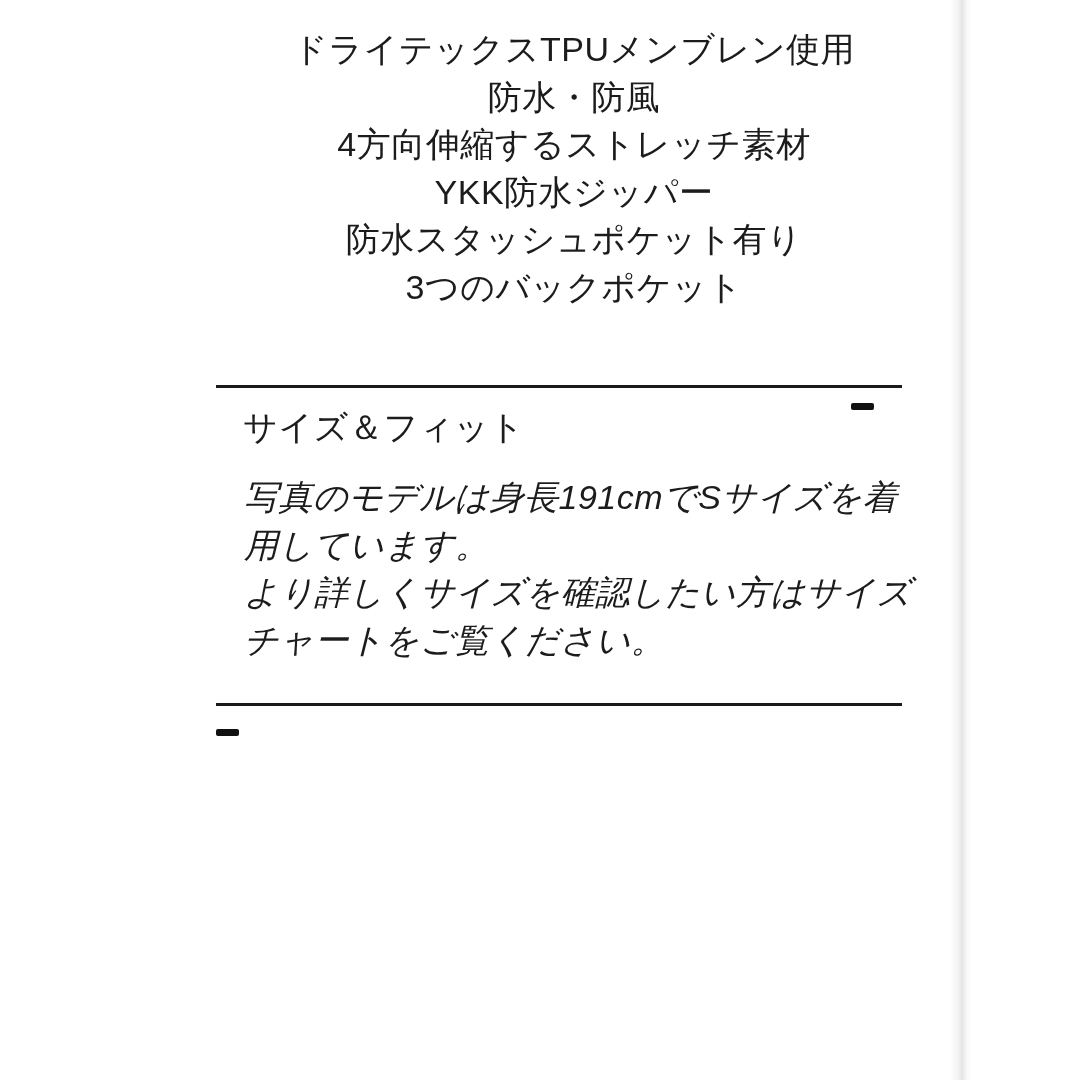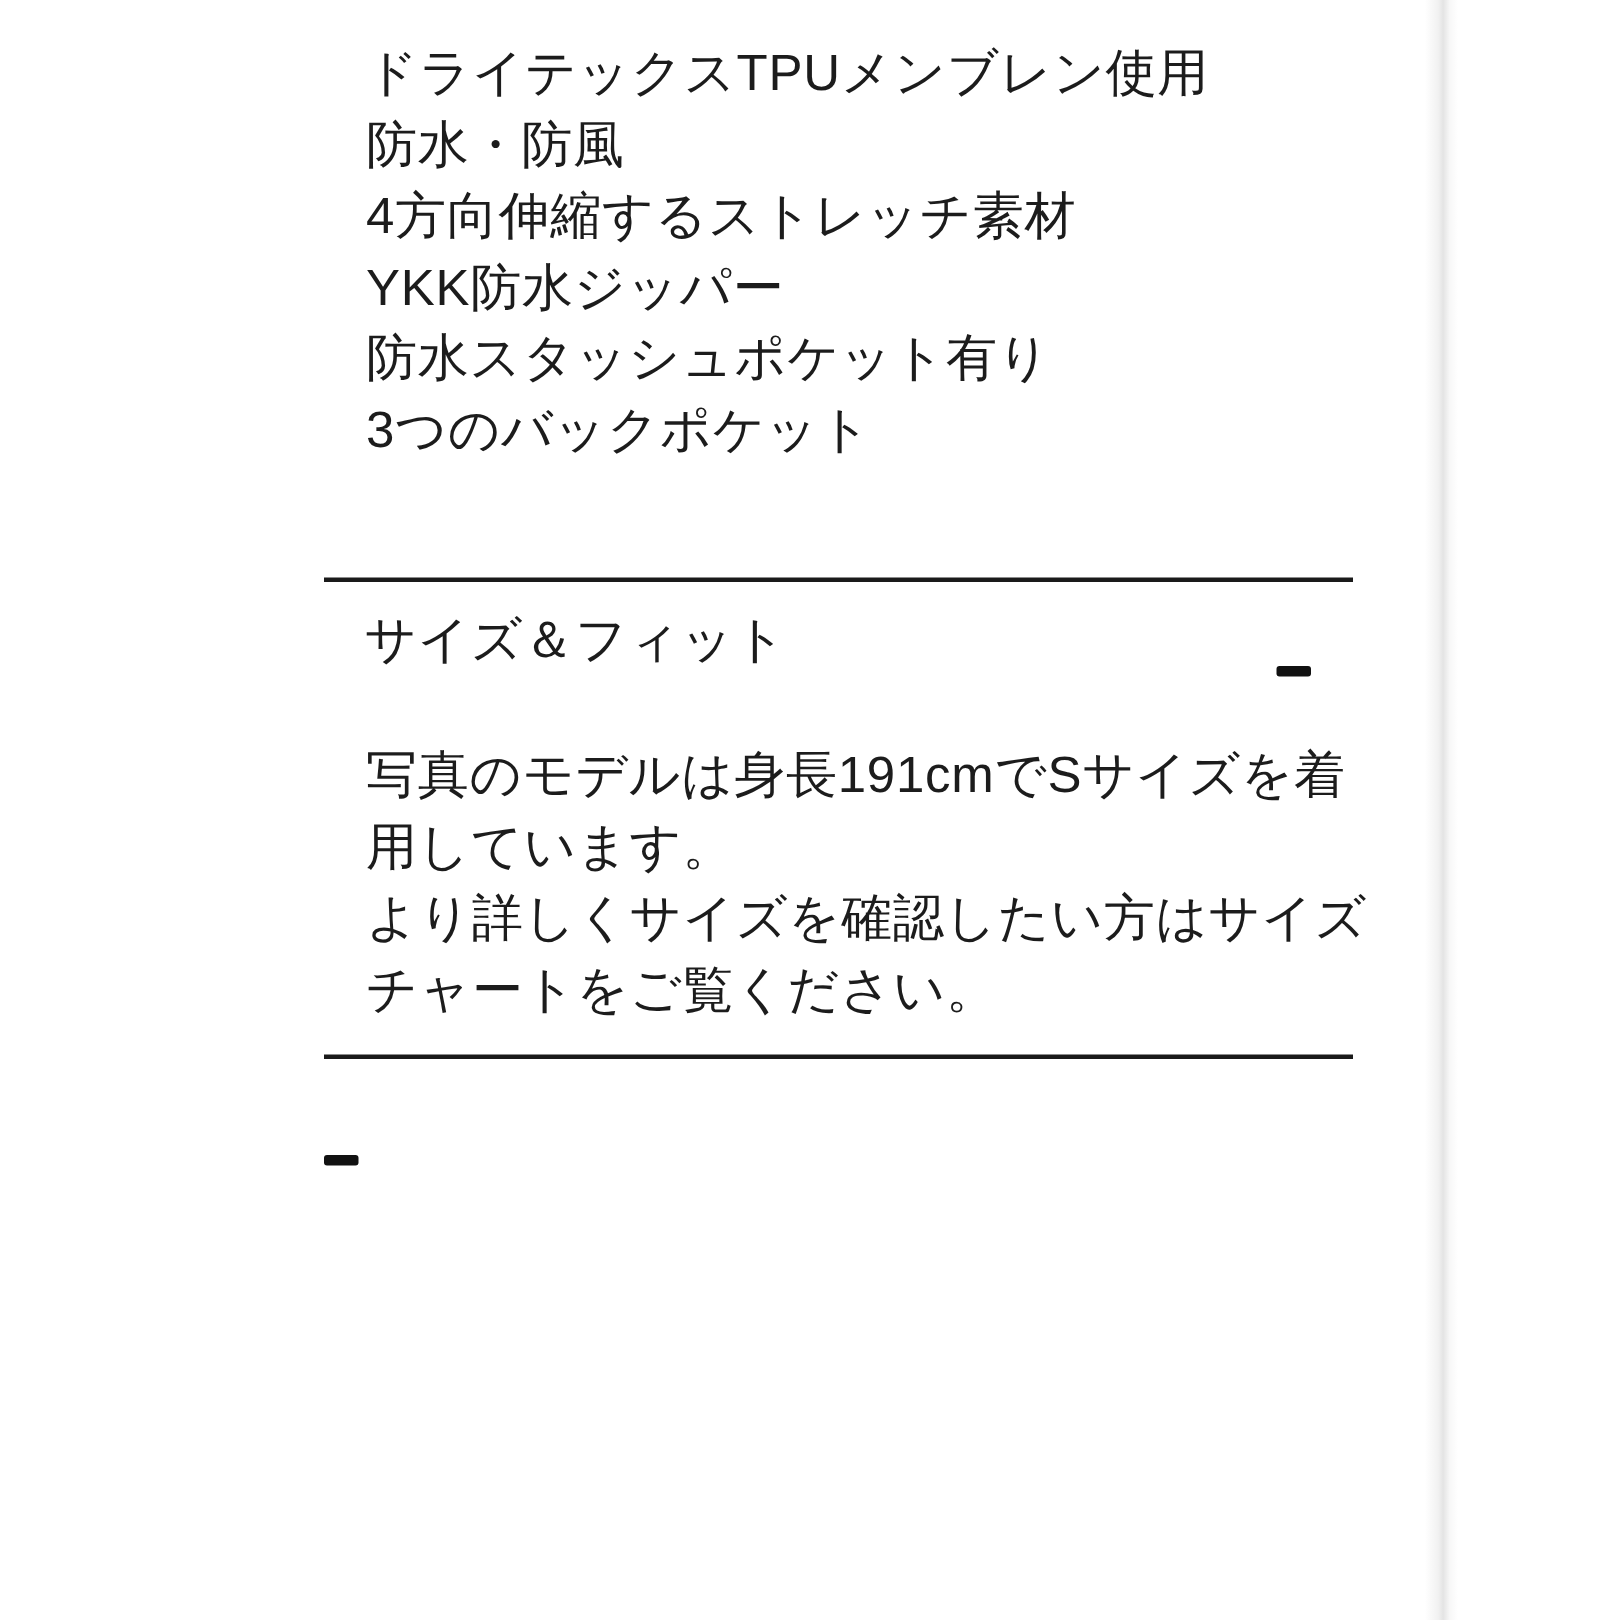--- a/index.html
+++ b/index.html
@@ -21,37 +21,38 @@
     line-height: 47.6px;
     letter-spacing: 0.5px;
     white-space: pre-line;
     color: #1c1c1c;
   }
   .features {
     position: absolute;
     left: 244px;
     top: 26px;
     width: 660px;
+    text-align: center;
   }
   .divider {
     position: absolute;
     left: 216px;
     width: 686px;
     height: 3px;
     background: #1a1a1a;
   }
   .divider.d1 { top: 385px; }
   .divider.d2 { top: 703px; }
   .section-header {
     position: absolute;
     left: 216px;
     width: 686px;
     height: 48px;
     display: flex;
-    align-items: flex-end;
+    align-items: flex-start;
     justify-content: space-between;
     cursor: pointer;
     background: transparent;
     gap: 46px;
   }
   .section-header.h1 { top: 403px; }
   .section-header.h2 { top: 729px; }
   .section-title {
     font-size: 34px;
     line-height: 48px;
@@ -65,21 +66,21 @@
     margin-right: 28px;
     background: #111111;
     border-radius: 2px;
     flex: 0 0 auto;
   }
   .body-text {
     position: absolute;
     left: 244px;
     width: 680px;
   }
-  .body-text.size-fit { top: 494px; }
+  .body-text.size-fit { top: 474px; font-style: italic; }
   .body-text.care { top: 816px; }
   .edge-shadow {
     position: absolute;
     top: 0;
     left: 950px;
     width: 22px;
     height: 1080px;
     background: linear-gradient(90deg,
       rgba(255,255,255,0) 0%,
       rgba(230,230,230,0.55) 40%,

